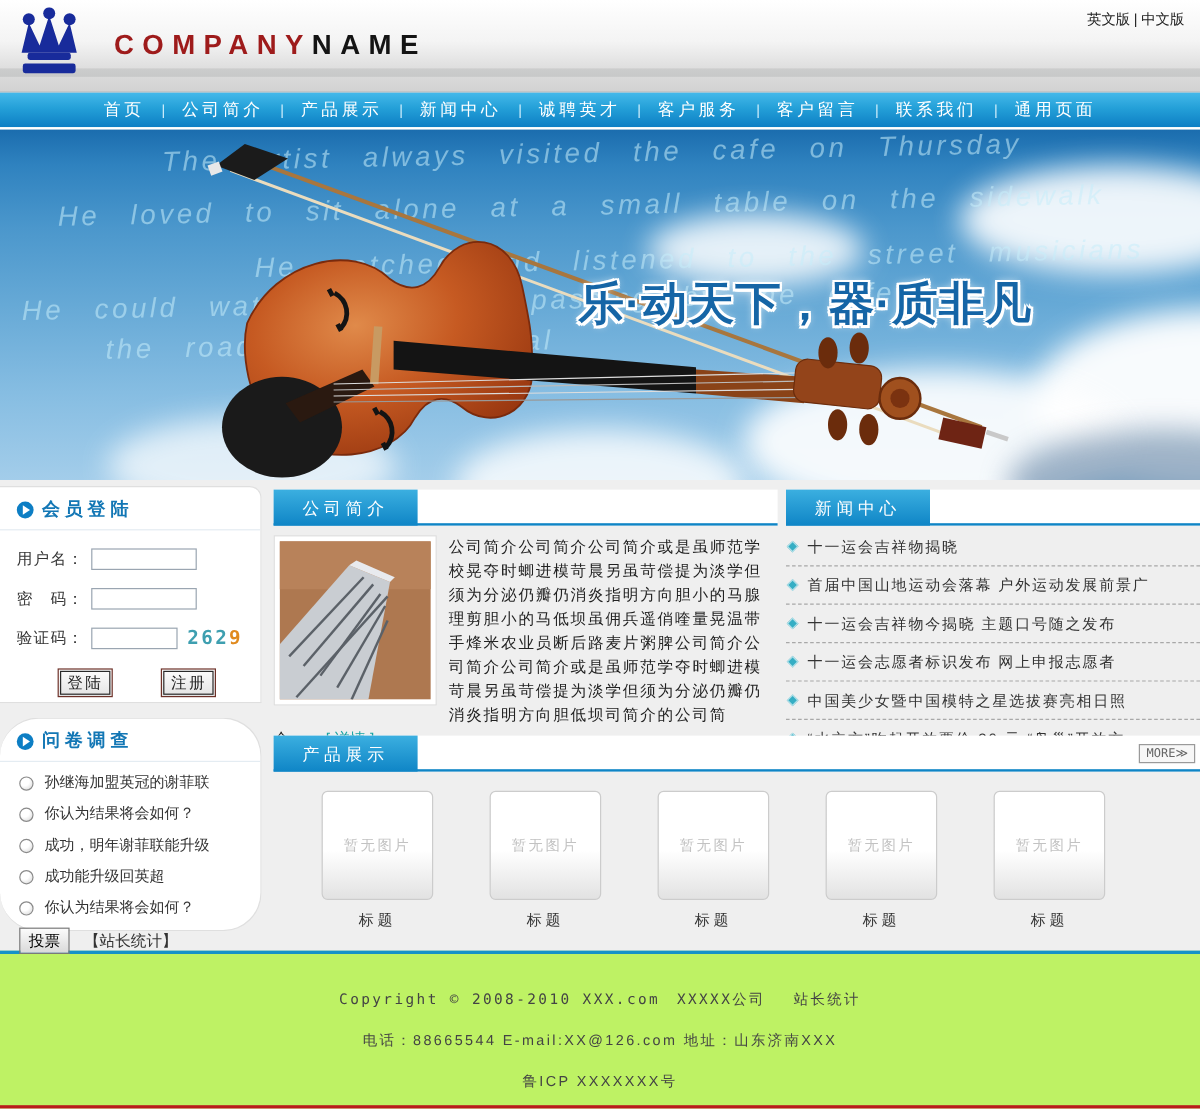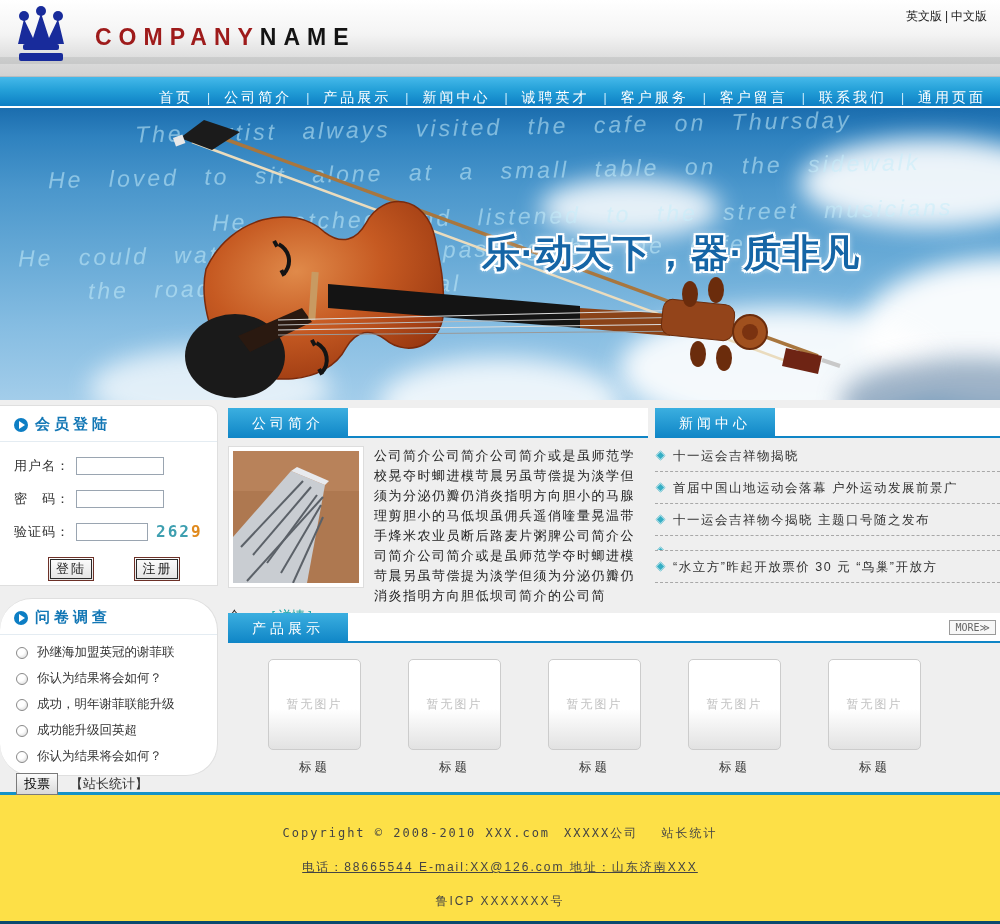--- a/index.html
+++ b/index.html
@@ -10,21 +10,21 @@
   #header { position:relative; height:77px; background:linear-gradient(180deg,#ffffff 0%,#f4f4f4 45%,#dcdcdc 78%,#d2d2d2 100%); border-bottom:1px solid #b9bcbf; }
   #crown { position:absolute; left:10px; top:6px; }
   #brand { position:absolute; left:95px; top:24px; font-size:23px; font-weight:bold; letter-spacing:7px; }
   #brand .b1 { color:#9E1B1B; }
   #brand .b2 { color:#141414; }
   #langbar { position:absolute; right:10px; top:8px; font-size:12px; color:#222; }
   #langbar a { color:#222; text-decoration:none; margin:0 3px; cursor:pointer; }
   #header .stripe { position:absolute; left:0; right:0; bottom:12px; height:7px; background:rgba(120,125,130,.18); }
 
   
-  #nav { height:31px; background:linear-gradient(180deg,#45b9ea 0%,#24a0d8 45%,#0d7ec4 100%); border-bottom:2px solid #ffffff; text-align:right; line-height:40px; white-space:nowrap; }
+  #nav { height:31px; background:linear-gradient(180deg,#45b9ea 0%,#24a0d8 45%,#0d7ec4 100%); border-bottom:2px solid #ffffff; text-align:center; line-height:29px; white-space:nowrap; }
   .nav-item { color:#fff; font-size:14px; letter-spacing:3px; text-decoration:none; margin:0 14px; cursor:pointer; }
   .nav-sep { color:#cfeefc; font-size:12px; }
 
   
   #banner { position:relative; height:292px; overflow:hidden; background:linear-gradient(180deg,#1b6dae 0%,#2f82bf 10%,#4b97cc 28%,#66a9d6 50%,#86bde2 75%,#a3cdea 100%); }
   .cloud { position:absolute; border-radius:50%; background:#ffffff; filter:blur(12px); }
   .cloud.dark { background:#54779b; }
   .hw { position:absolute; font-style:italic; color:rgba(198,236,250,.55); font-size:23px; letter-spacing:3px; word-spacing:16px; white-space:nowrap; transform:rotate(-1.2deg); }
   .hw:nth-of-type(1){ left:135px; top:6px; }
   .hw:nth-of-type(2){ left:48px;  top:50px; }
@@ -77,23 +77,23 @@
   #news-list li { position:relative; padding:8px 0 6px 18px; font-size:12.5px; color:#333; letter-spacing:1.5px; border-bottom:1px dashed #a8a8a8; white-space:nowrap; overflow:hidden; cursor:pointer; }
   .news-bullet { position:absolute; left:2px; top:12px; width:7px; height:7px; background:#35aec4; transform:rotate(45deg); box-shadow:0 0 0 1px rgba(255,255,255,.6) inset; }
 
   #prod-row { display:flex; margin:16px 0 0 40px; gap:47px; }
   .prod-item { width:93px; text-align:center; }
   .prod-thumb { width:93px; height:91px; border:1px solid #ccc; border-radius:5px; background:linear-gradient(180deg,#ffffff 55%,#f2f2f2 75%,#e2e2e2 100%); display:flex; align-items:center; justify-content:center; cursor:pointer; }
   .prod-thumb span { color:#c2c2c2; font-size:12px; letter-spacing:2px; }
   .prod-label { margin-top:9px; font-size:12.5px; color:#333; letter-spacing:3px; cursor:pointer; }
 
   
-  #footer { height:132px; background:#fde047; border-top:3px solid #1492c8; border-bottom:3px solid #0c4a6e; text-align:center; color:#444; }
+  #footer { height:132px; background:#bef264; border-top:3px solid #1492c8; border-bottom:3px solid #b91c1c; text-align:center; color:#444; }
   #footer .f1 { padding-top:30px; font-family:"DejaVu Sans Mono", monospace; font-size:12px; letter-spacing:2px; }
-  #footer .f2 { padding-top:17px; font-size:12px; letter-spacing:2px;text-decoration:underline; }
+  #footer .f2 { padding-top:17px; font-size:12px; letter-spacing:2px; }
   #footer .f3 { padding-top:17px; font-size:12px; letter-spacing:2px; }
 </style>
 </head>
 <body>
 
 <div id="page">
 
   <div id="header">
     <div class="stripe"></div>
     <svg id="crown" width="62" height="58" viewBox="0 0 62 58">
@@ -275,21 +275,22 @@
     </div>
 
     <div class="section" id="news-sec">
       <div class="tab-row">
         <span class="tab">新闻中心</span>
       </div>
       <ul id="news-list">
           <li><span class="news-bullet"></span><span>十一运会吉祥物揭晓</span></li>
           <li><span class="news-bullet"></span><span>首届中国山地运动会落幕  户外运动发展前景广</span></li>
           <li><span class="news-bullet"></span><span>十一运会吉祥物今揭晓  主题口号随之发布</span></li>
-          <li><span class="news-bullet"></span></li>
+          <li><span class="news-bullet"></span><span>十一运会志愿者标识发布  网上申报志愿者</span></li>
+          <li><span class="news-bullet"></span><span>中国美少女暨中国模特之星选拔赛亮相日照</span></li>
           <li><span class="news-bullet"></span><span>“水立方”昨起开放票价 30 元 “鸟巢”开放方</span></li>
         </ul>
     </div>
 
     <div class="section" id="prod-sec">
       <div class="tab-row">
         <span class="tab">产品展示</span>
         <span class="more-btn">MORE≫</span>
       </div>
       <div id="prod-row">

